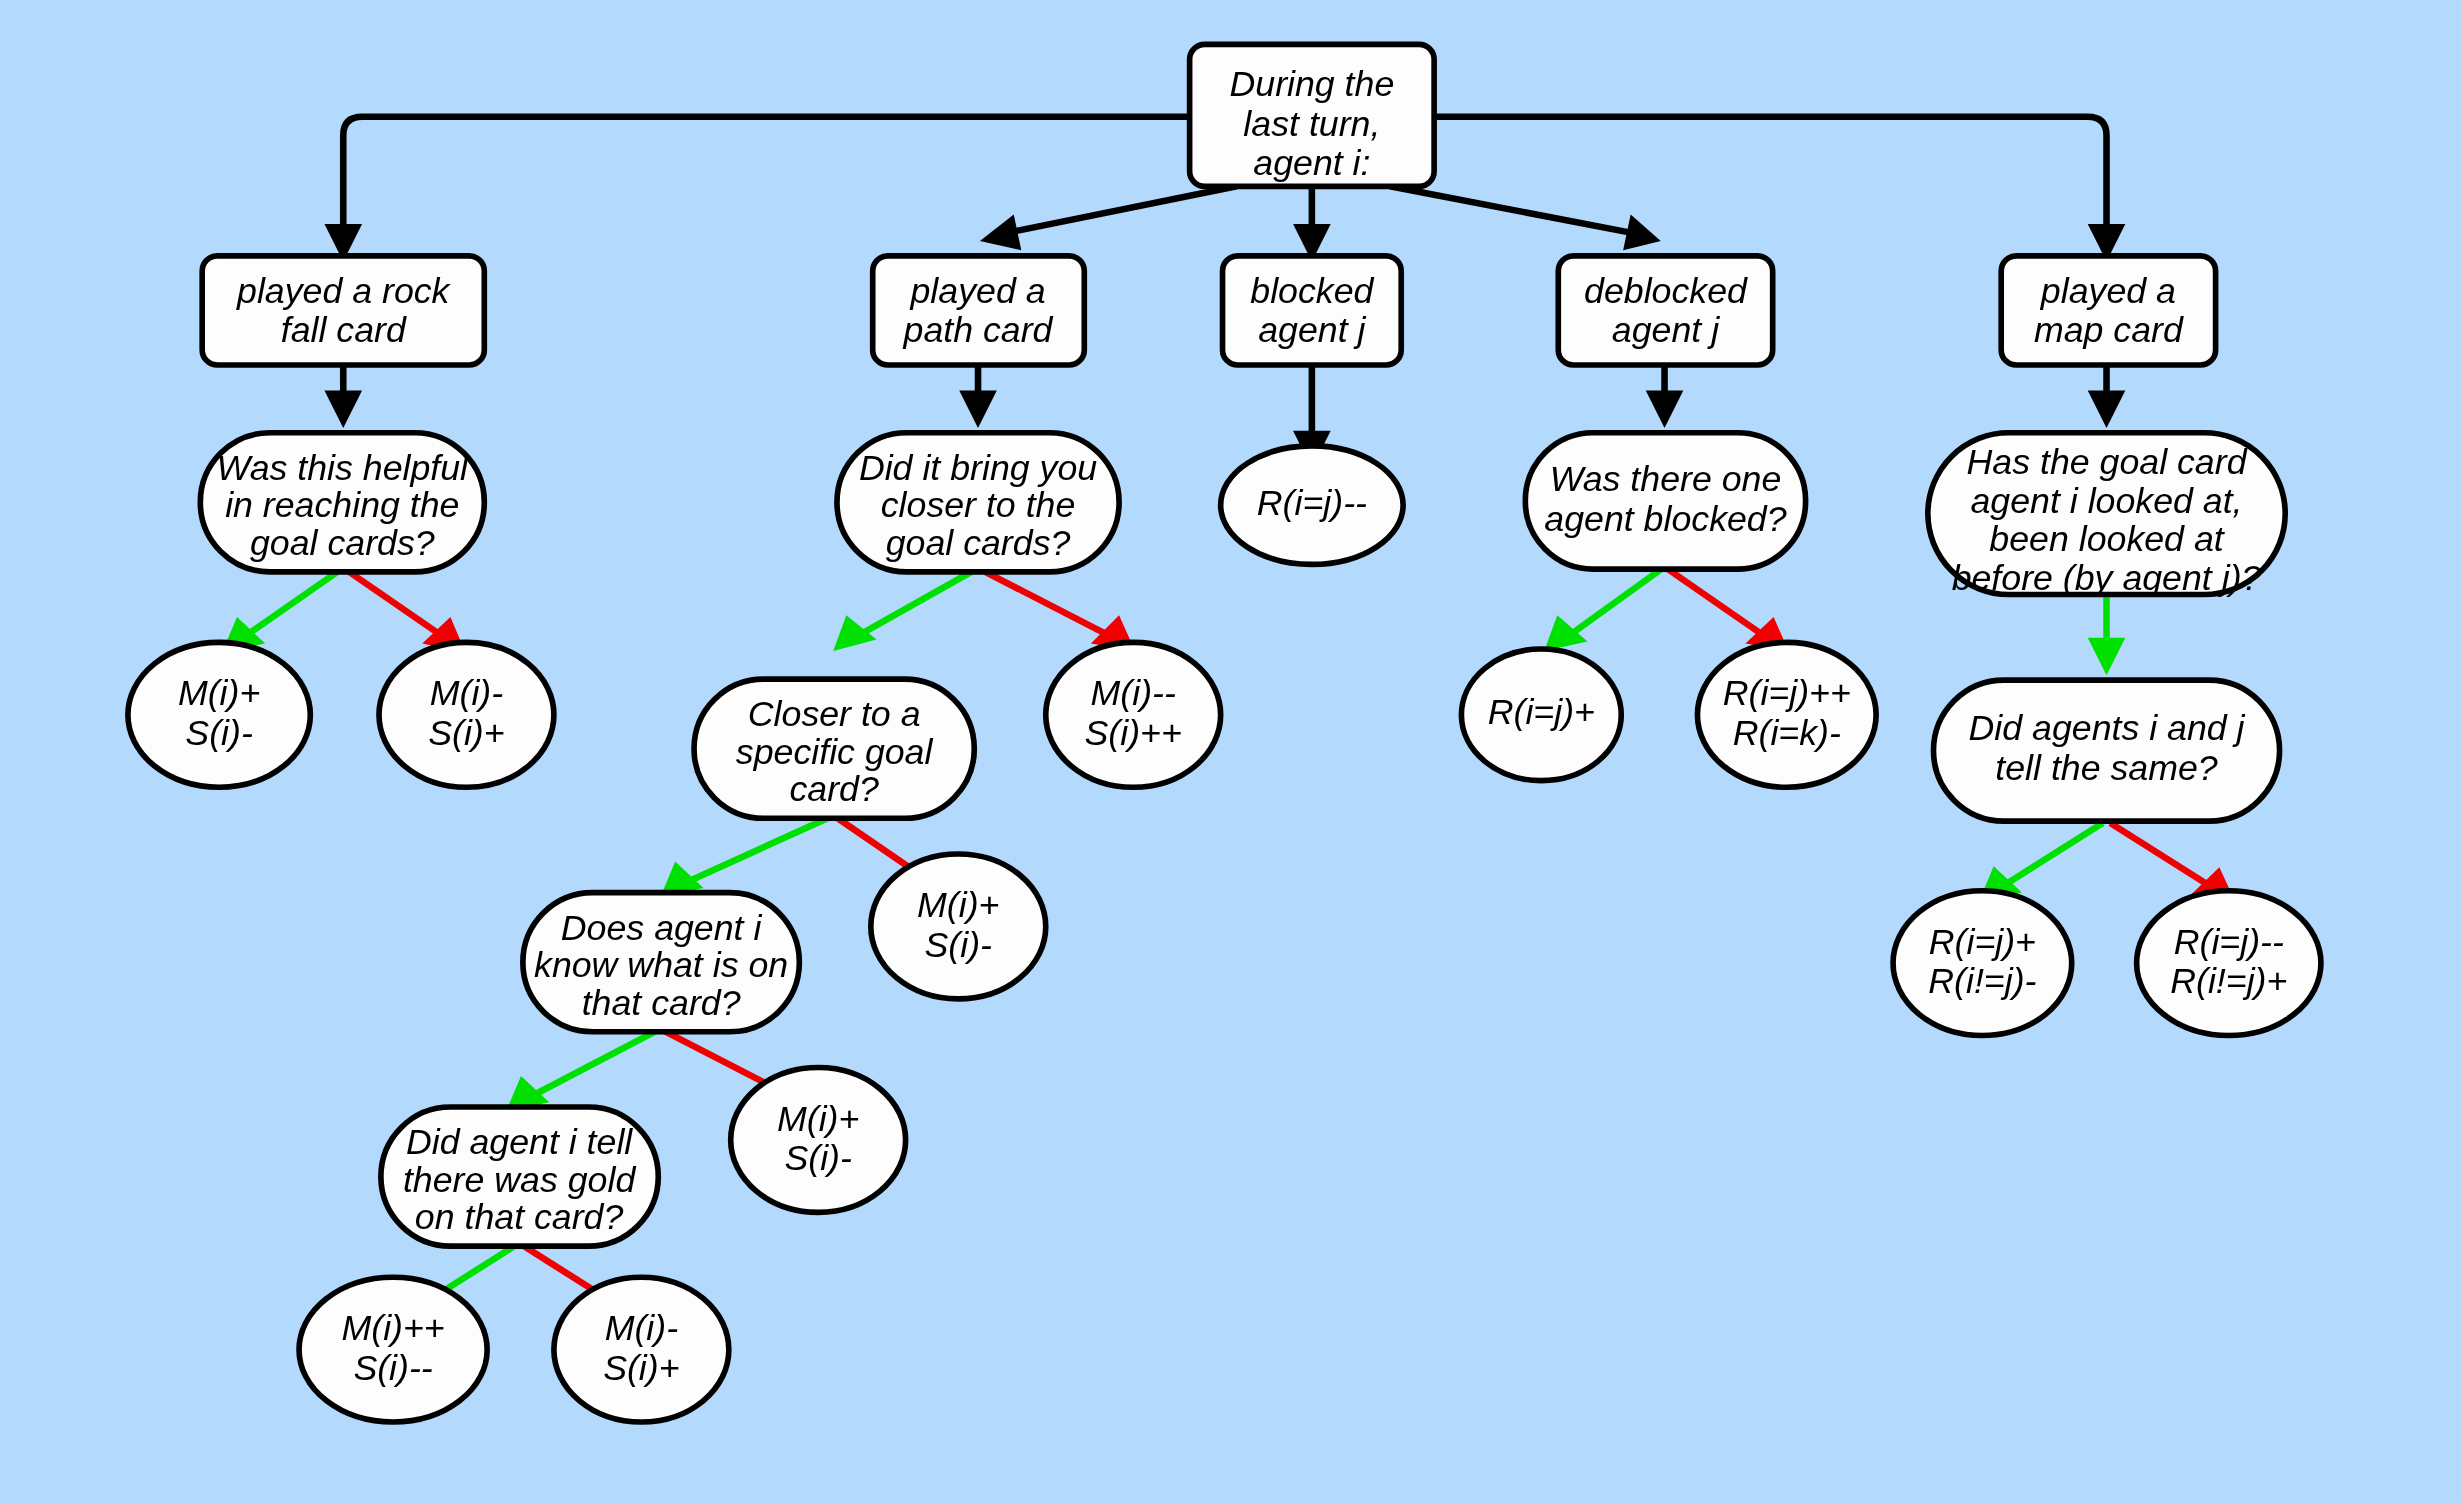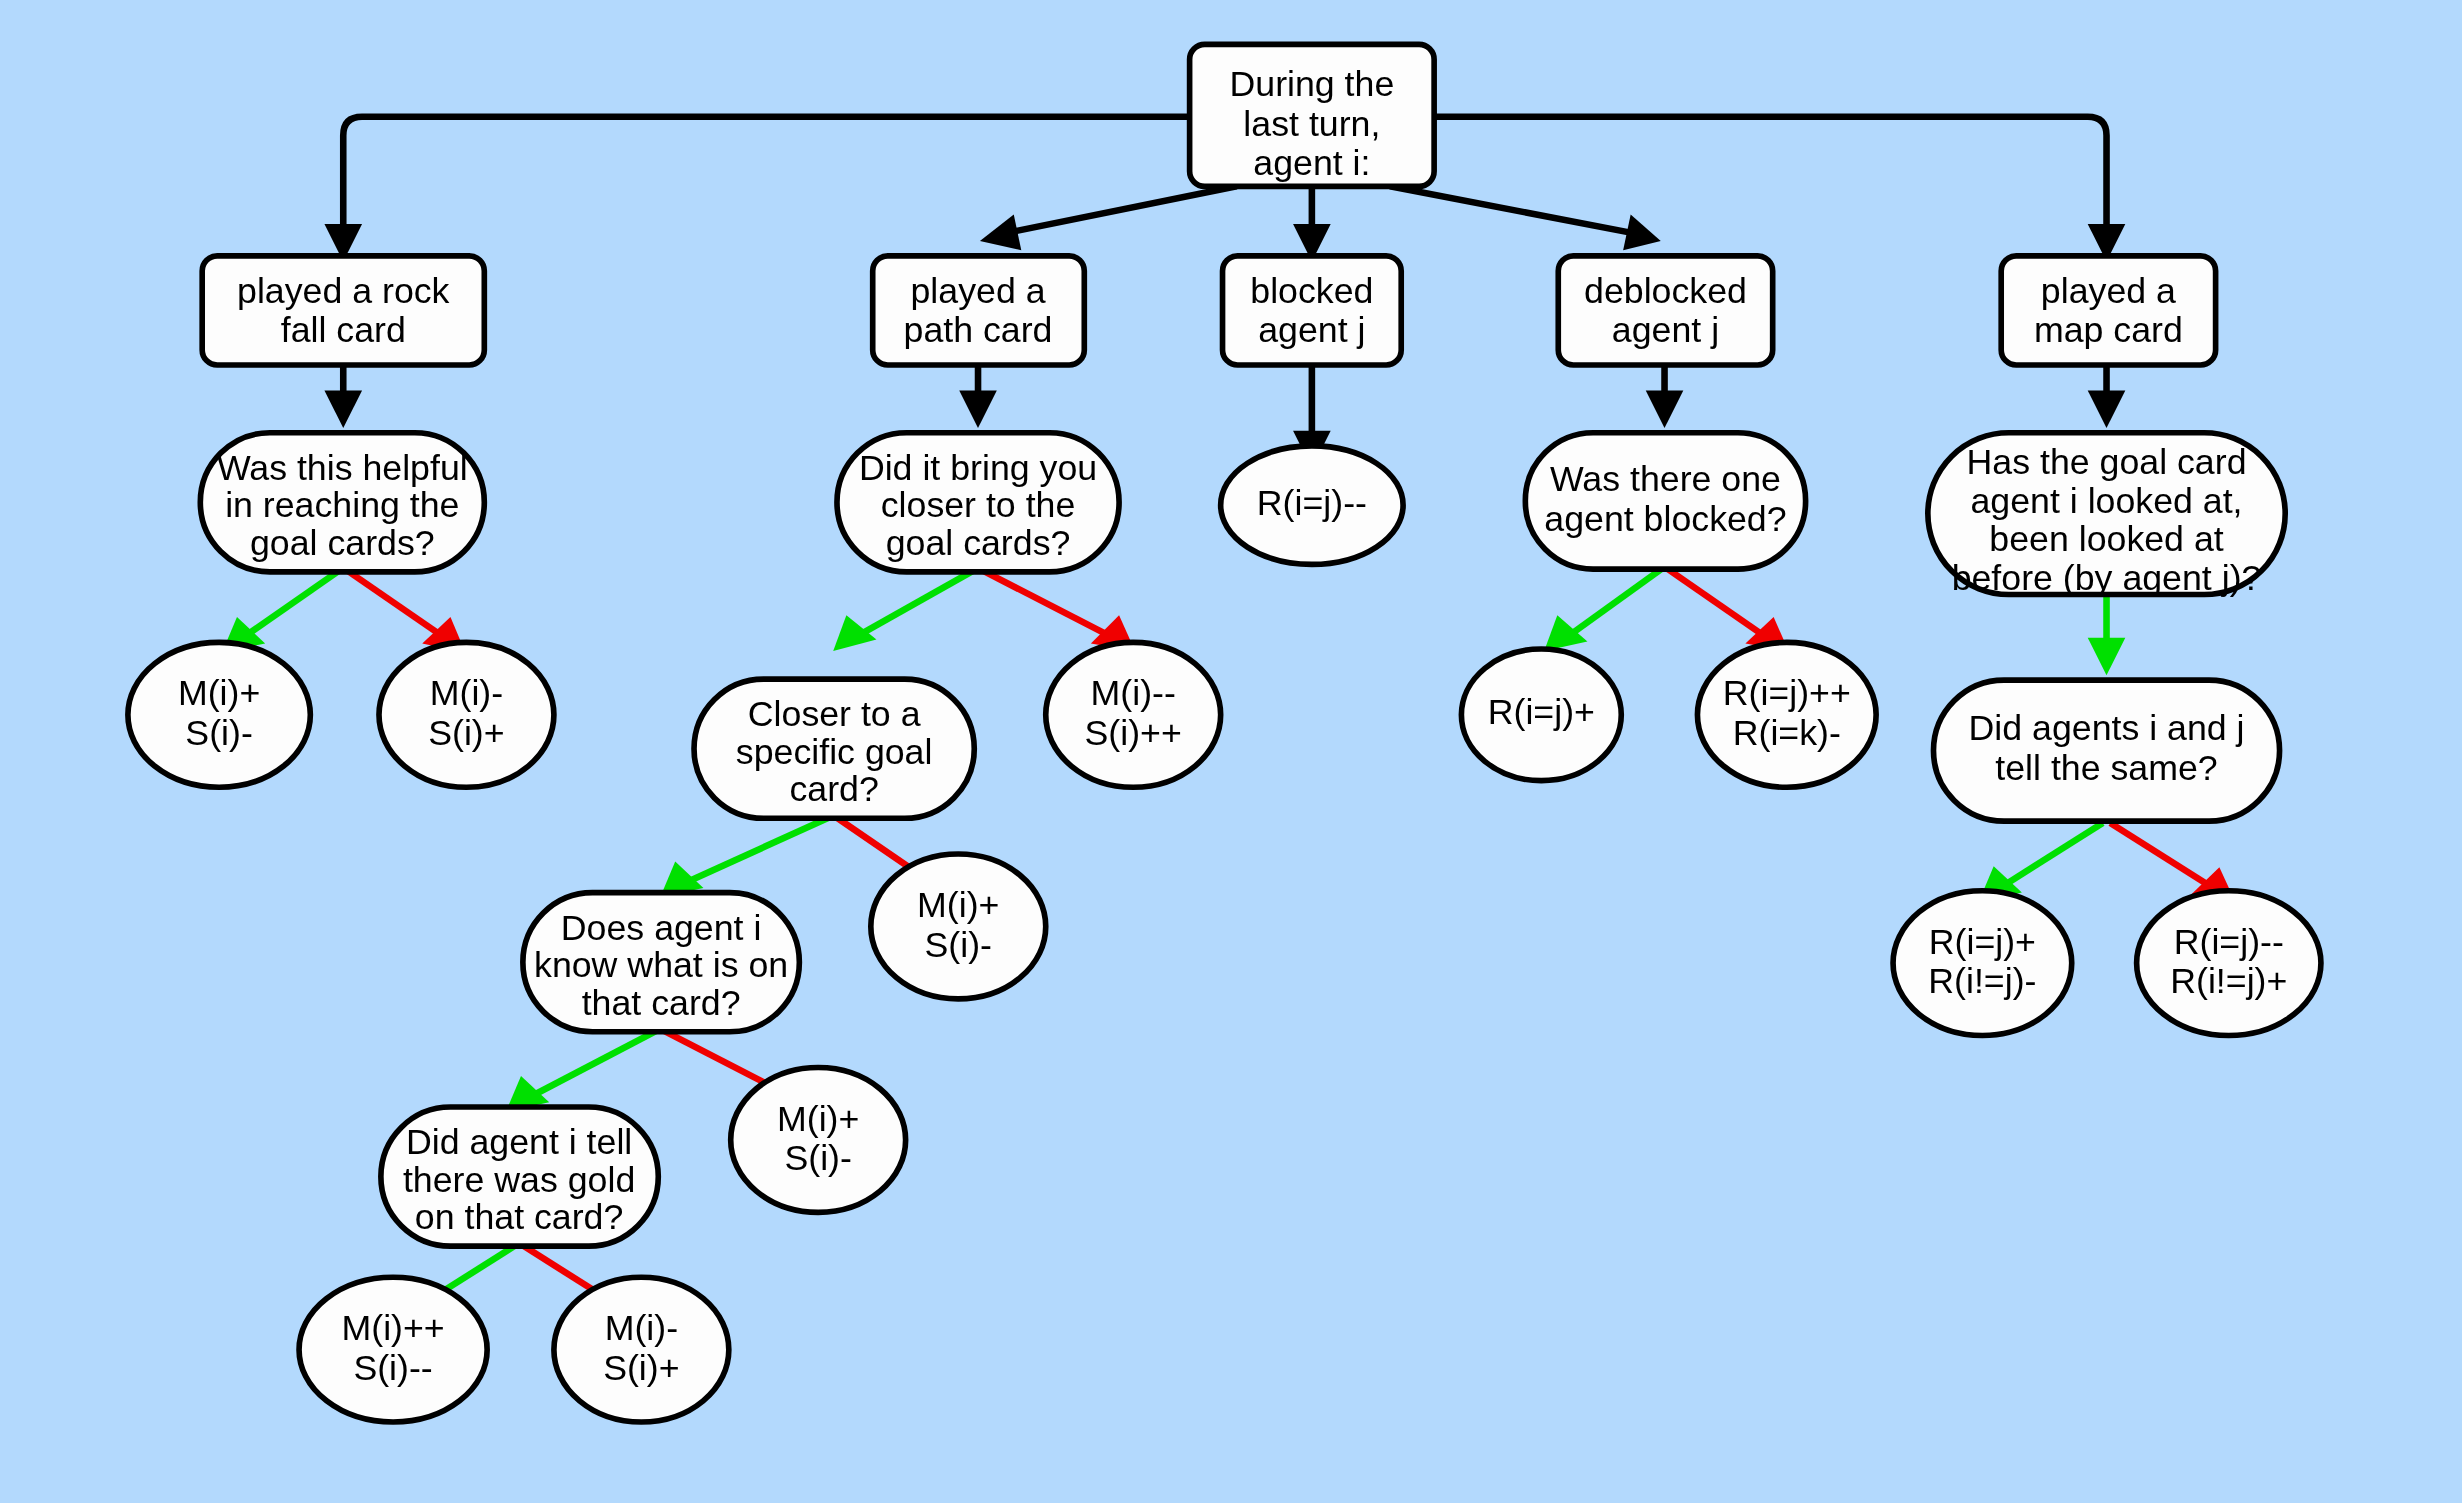--- a/index.html
+++ b/index.html
@@ -10,20 +10,21 @@
   }
   body {
     font-family: "Liberation Sans", sans-serif;
   }
   #diagram-wrap {
     position: relative;
     width: 2462px;
     height: 1504px;
     background: #b3d9fd;
     overflow: hidden;
+    font-style: italic;
   }
   svg#tree {
     display: block;
     width: 2462px;
     height: 1504px;
   }
   .node-shape {
     fill: #fdfdfd;
     stroke: #000000;
     stroke-width: 6;

